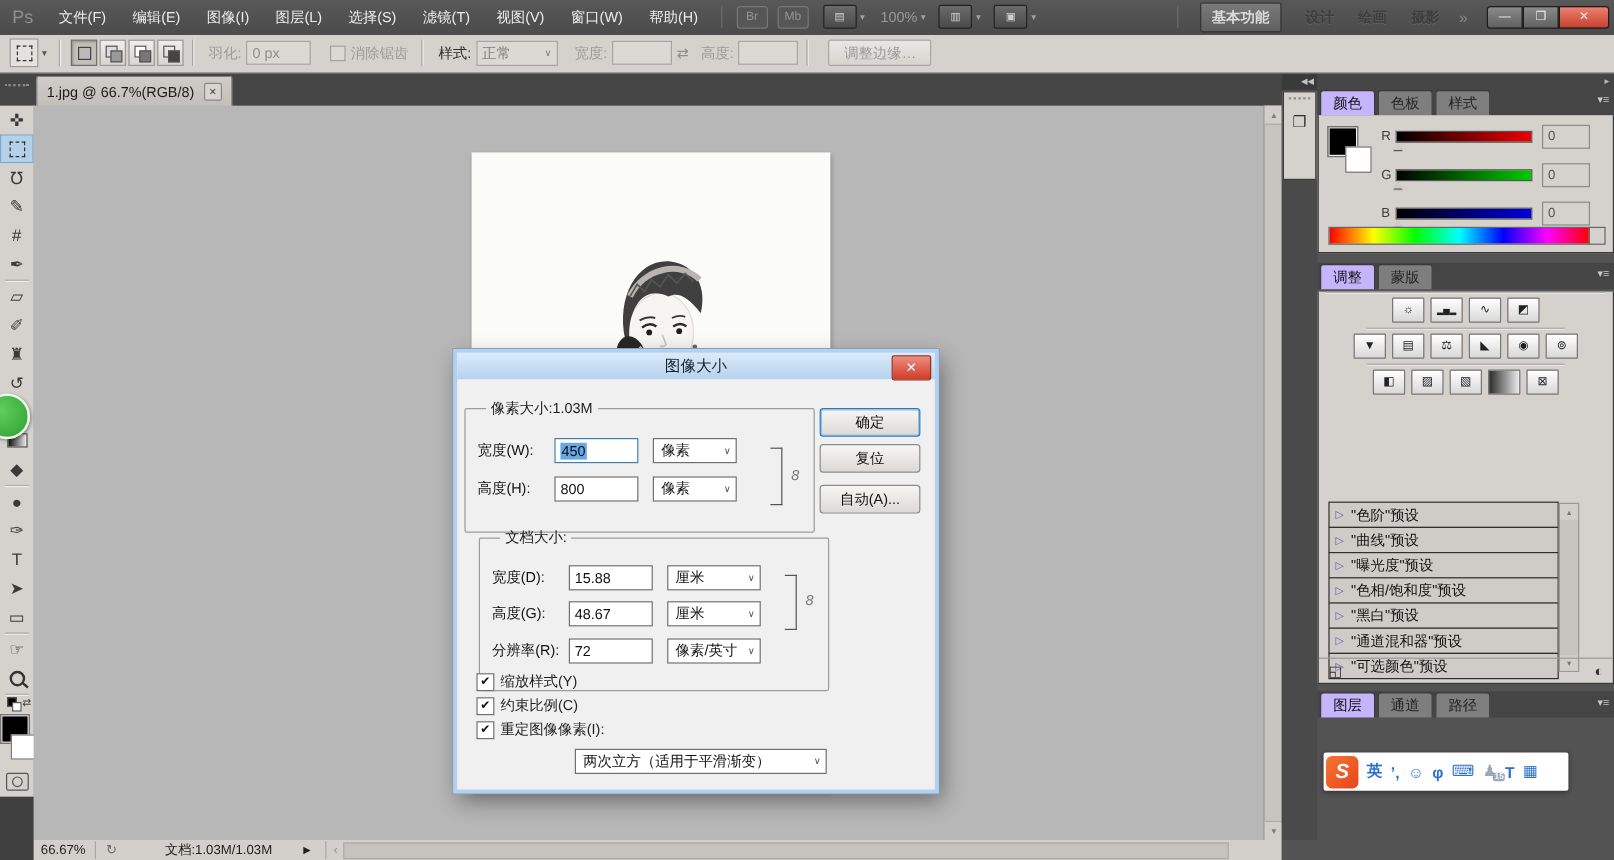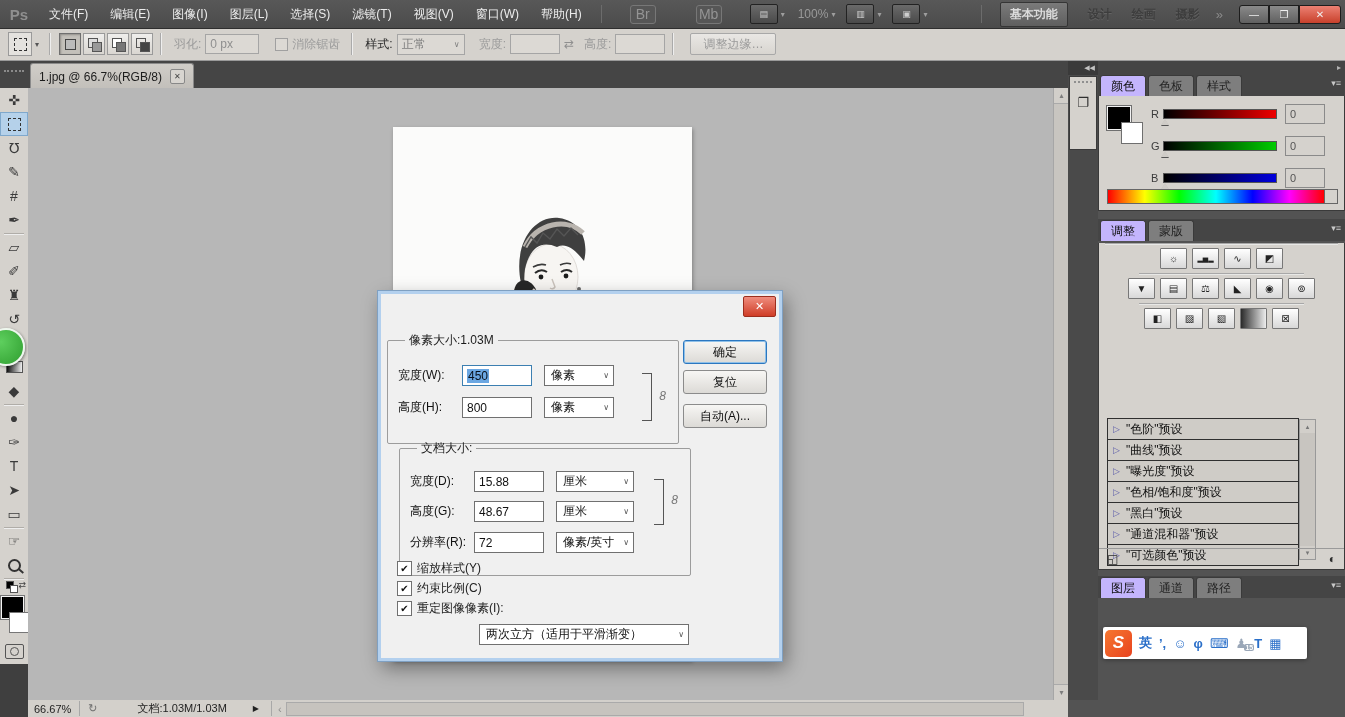--- a/index.html
+++ b/index.html
@@ -2,25 +2,25 @@
 <html><head>
 <meta charset="utf-8">
 <style>
   html,body{margin:0;padding:0}
   body{width:1345px;height:717px;position:relative;overflow:hidden;
        font-family:"Liberation Sans","DejaVu Sans",sans-serif;background:#535353;font-size:12px;color:#222}
 
   
   .titlebar{position:absolute;left:0;top:0;width:1345px;height:28px;background:linear-gradient(#585858,#4b4b4b);
             display:flex;align-items:center;border-bottom:1px solid #2e2e2e;z-index:5}
-  .ps-logo{width:38px;text-align:center;font-weight:bold;font-size:15px;color:#8f8f8f}
+  .ps-logo{width:38px;text-align:center;font-weight:normal;font-size:15px;color:#8f8f8f}
   .menu-item{color:#ececec;padding:0 11px;font-size:12px;line-height:28px;cursor:default}
   .tb-sep{width:1px;height:18px;background:#6c6c6c;margin:0 8px}
-  .mini-btn{width:24px;height:17px;border:1px solid #777;border-radius:3px;color:#949494;font-size:14px;
-            display:flex;align-items:center;justify-content:center;margin:0 20px;background:#565656}
+  .mini-btn{width:24px;height:17px;border:1px solid #777;border-radius:3px;color:#949494;font-size:10px;
+            display:flex;align-items:center;justify-content:center;margin:0 4px;background:#565656}
   .tb-icon{width:26px;height:18px;border:1px solid #222;background:linear-gradient(#6a6a6a,#4a4a4a);border-radius:2px;
            margin-left:8px;display:flex;align-items:center;justify-content:center;color:#cfcfcf;font-size:9px}
   .tb-caret{color:#9e9e9e;font-size:8px;margin:0 3px}
   .tb-zoom{color:#9a9a9a;margin-left:10px;font-size:12px}
   .ws{color:#3d3d3d;text-shadow:0 1px 0 rgba(255,255,255,.10);margin:0 10px;font-size:12px;font-weight:bold}
   .ws.active{color:#dcdcdc;background:linear-gradient(#7a7a7a,#5f5f5f);border:1px solid #353535;border-radius:2px;
              padding:3px 9px;text-shadow:none;font-weight:bold}
   .ws-more{color:#8a8a8a;font-size:13px;margin:0 6px}
   .win-btns{display:flex;margin-left:10px;margin-right:4px}
   .win-btn{width:28px;height:17px;border:1px solid #1d1d1d;background:linear-gradient(#8a8a8a,#606060);
@@ -401,20 +401,21 @@
     <div class="smudge"></div>
   </div>
 </div>
 
 <div class="vscroll">
   <div class="vs-arrow">▴</div>
   <div class="vs-arrow bottom">▾</div>
 </div>
 
 <div class="dialog">
+  <div class="dlg-title">图像大小</div>
   <div class="dlg-close">✕</div>
 
   <fieldset class="dlg-group g-pixel">
     <legend>像素大小:1.03M</legend>
     <div class="drow" style="top:16px">
       <span class="dlabel">宽度(W):</span>
       <span class="dinput focus">
           <span class="sel-val">450</span>
         </span>
       <span class="dselect" style="width:58px">

